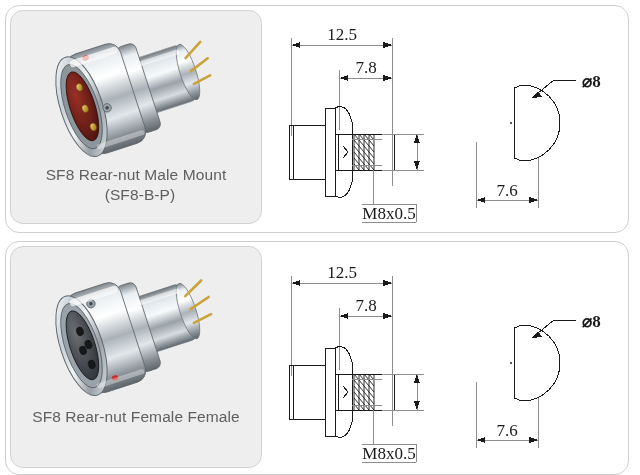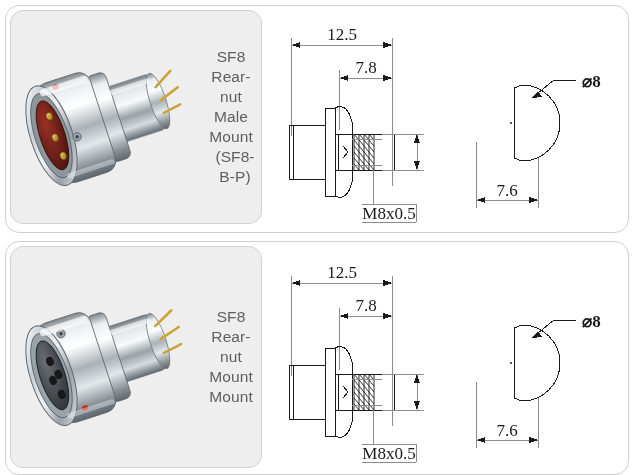--- a/index.html
+++ b/index.html
@@ -28,21 +28,21 @@
   
   .photo-panel{
     position:absolute;
     left:4px; top:4px;
     width:252px; height:214px;
     background:#eeeeee;
     border:1px solid #d2d2d2;
     border-radius:13px;
     box-sizing:border-box;
     display:flex;
-    flex-direction:row;
+    flex-direction:column;
     align-items:center;
     justify-content:flex-start;
   }
   #card-female .photo-panel{height:222px;}
 
   .photo-wrap{
     width:252px;height:150px;
     display:flex;align-items:center;justify-content:center;
     margin-top:4px;
   }
@@ -316,21 +316,21 @@
           <ellipse cx="60" cy="34" rx="1.7" ry="1.7" fill="#3f474d"></ellipse>
 
           <rect x="40" y="24" width="50" height="7" rx="3.5" fill="#ffffff" opacity=".7"></rect>
           <rect x="40" y="112" width="50" height="5" rx="2.5" fill="#ffffff" opacity=".35"></rect>
           <rect x="106" y="46" width="42" height="5" rx="2.5" fill="#ffffff" opacity=".55"></rect>
         </g>
       </svg>
     </div>
 
     <div class="caption">
-      <span>SF8 Rear-nut Mount Mount</span>
+      <span>SF8 Rear-nut Female Female</span>
     </div>
   </div>
 
   <div class="drawing">
     <svg width="364" height="230" viewBox="0 0 364 230">
       <g stroke="#1a1a1a" fill="none" stroke-width="1" shape-rendering="crispEdges">
 
         <line x1="27" y1="32" x2="27" y2="132" stroke="#8d8d8d"></line>
         <line x1="128" y1="32" x2="128" y2="182" stroke="#8d8d8d"></line>
         <line x1="27" y1="39" x2="128" y2="39" stroke="#8d8d8d"></line>

